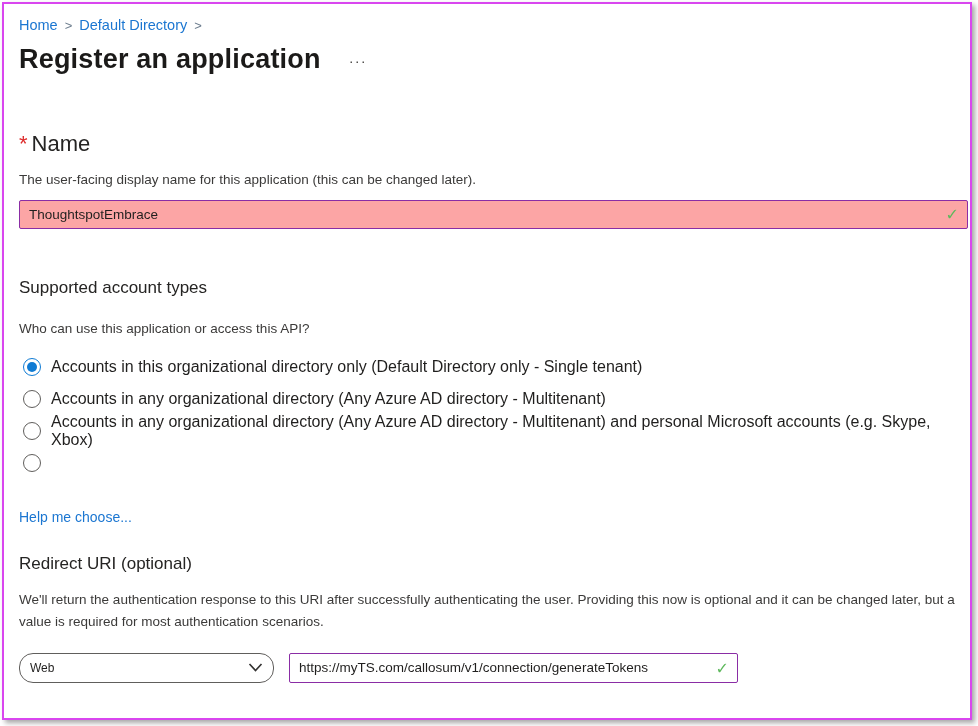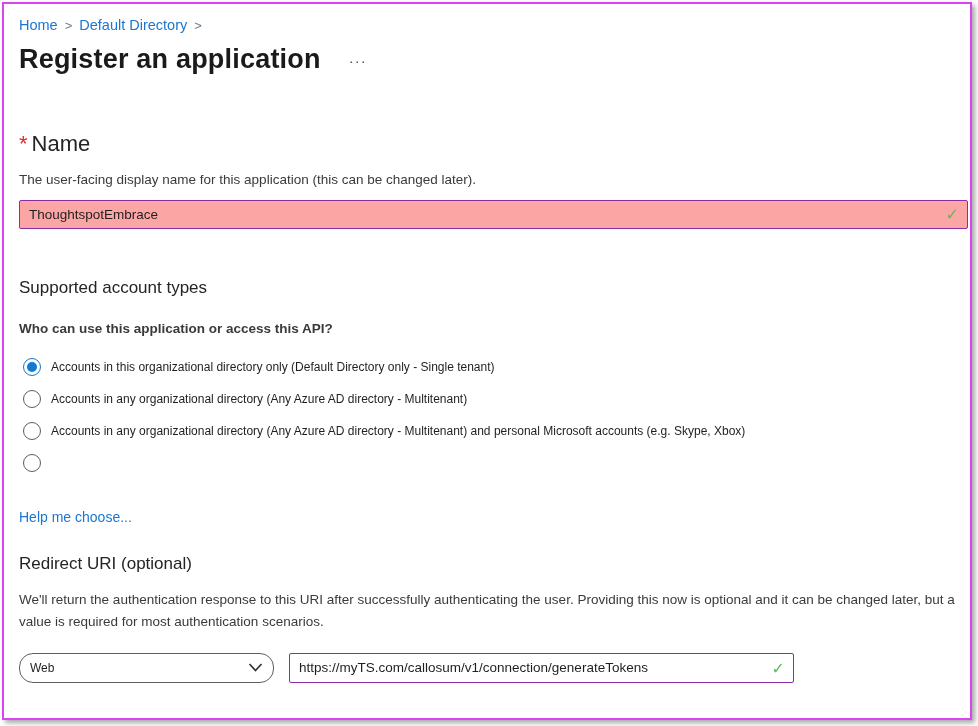--- a/index.html
+++ b/index.html
@@ -77,21 +77,21 @@
     right: 9px;
     top: 5px;
     color: #5db85c;
     font-size: 16px;
     font-weight: bold;
     pointer-events: none;
   }
 
   
   .section-heading { font-size: 17px; color: #252423; margin-top: 49px; }
-  .question { font-size: 13.5px; color: #3b3a39; margin-top: 23px; font-weight: bold; }
+  .question { font-size: 13.5px; color: #3b3a39; margin-top: 23px; }
 
   .radio-group { margin-top: 15px; }
   .radio-row {
     display: flex;
     align-items: center;
     height: 32px;
     cursor: pointer;
   }
   .radio-circle {
     width: 18px;
@@ -102,21 +102,21 @@
     margin-right: 10px;
     flex: 0 0 auto;
     display: flex;
     align-items: center;
     justify-content: center;
     background: #fff;
   }
   .radio-row.selected .radio-circle { border-color: #0f7bd4; }
   .radio-dot { width: 10px; height: 10px; border-radius: 50%; background: transparent; }
   .radio-row.selected .radio-dot { background: #0f7bd4; }
-  .radio-label { font-size: 12px; color: #201f1e; }
+  .radio-label { font-size: 16px; color: #201f1e; }
 
   .help-link {
     display: inline-block;
     margin-top: 30px;
     font-size: 14px;
     color: #1b76d1;
     text-decoration: none;
     cursor: pointer;
   }
 
@@ -138,21 +138,21 @@
     border-radius: 14px;
     display: flex;
     align-items: center;
     justify-content: space-between;
     padding: 0 10px;
     font-size: 12px;
     color: #201f1e;
     cursor: pointer;
     background: #fff;
   }
-  .uri-input-wrap { position: relative; width: 505px; }
+  .uri-input-wrap { position: relative; width: 449px; }
   .uri-input {
     width: 100%;
     height: 30px;
     border: 1.6px solid #8a2da5;
     border-radius: 2px;
     font-family: inherit;
     font-size: 13.5px;
     color: #201f1e;
     padding: 0 32px 0 9px;
     outline: none;

